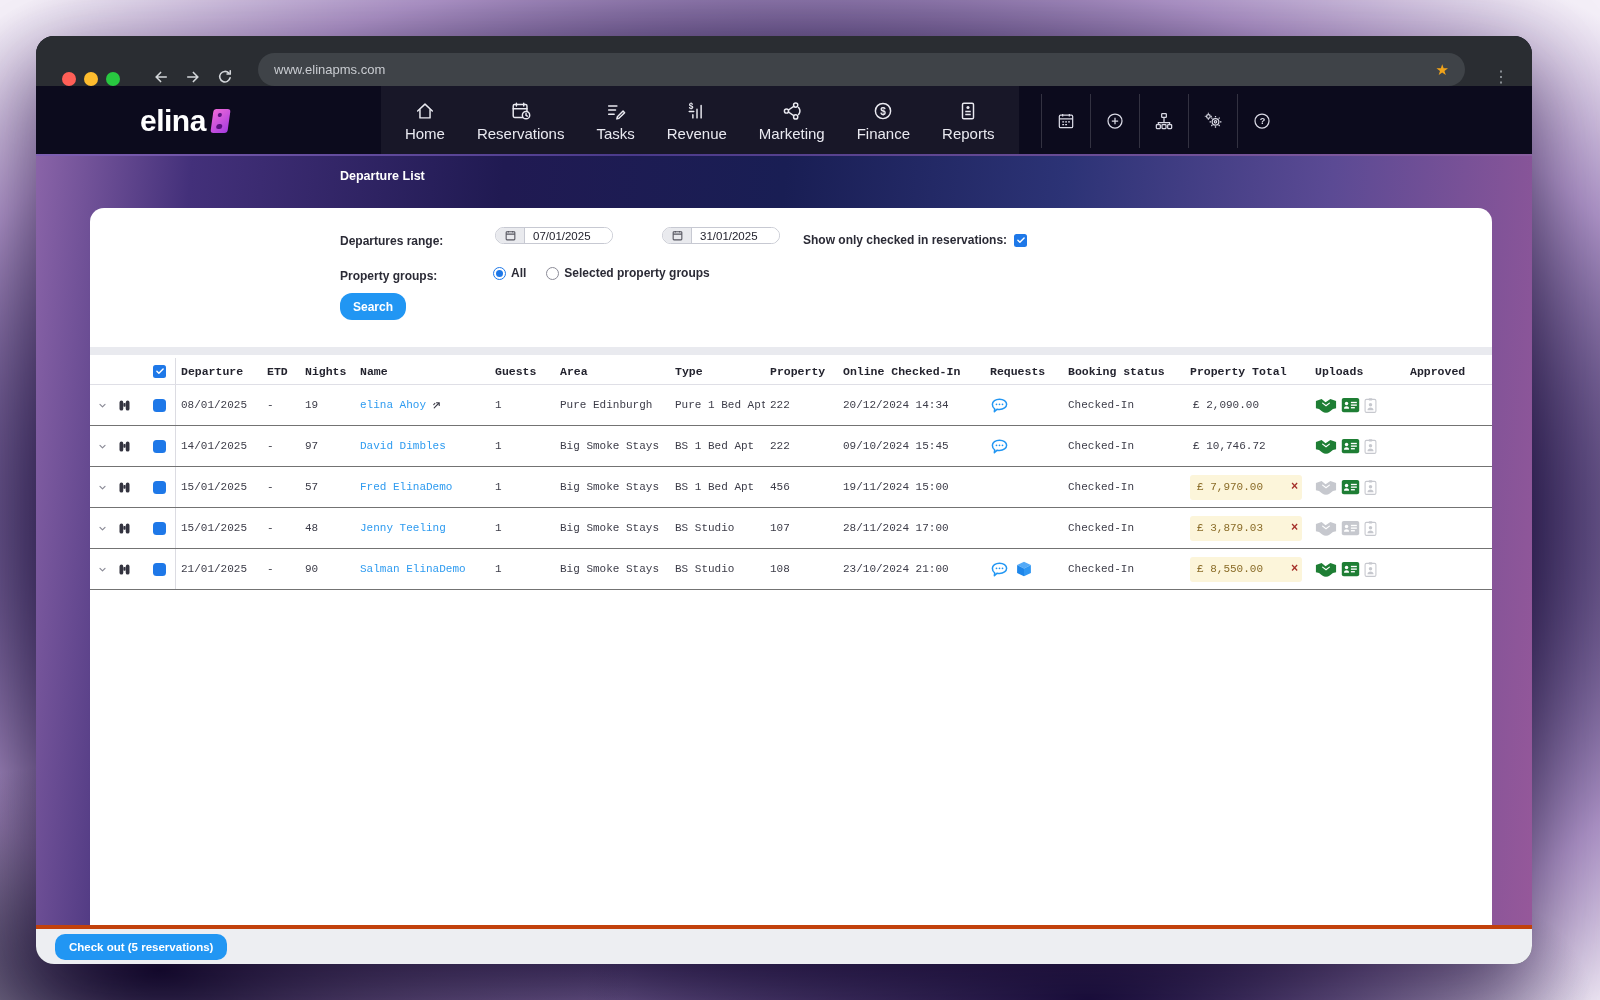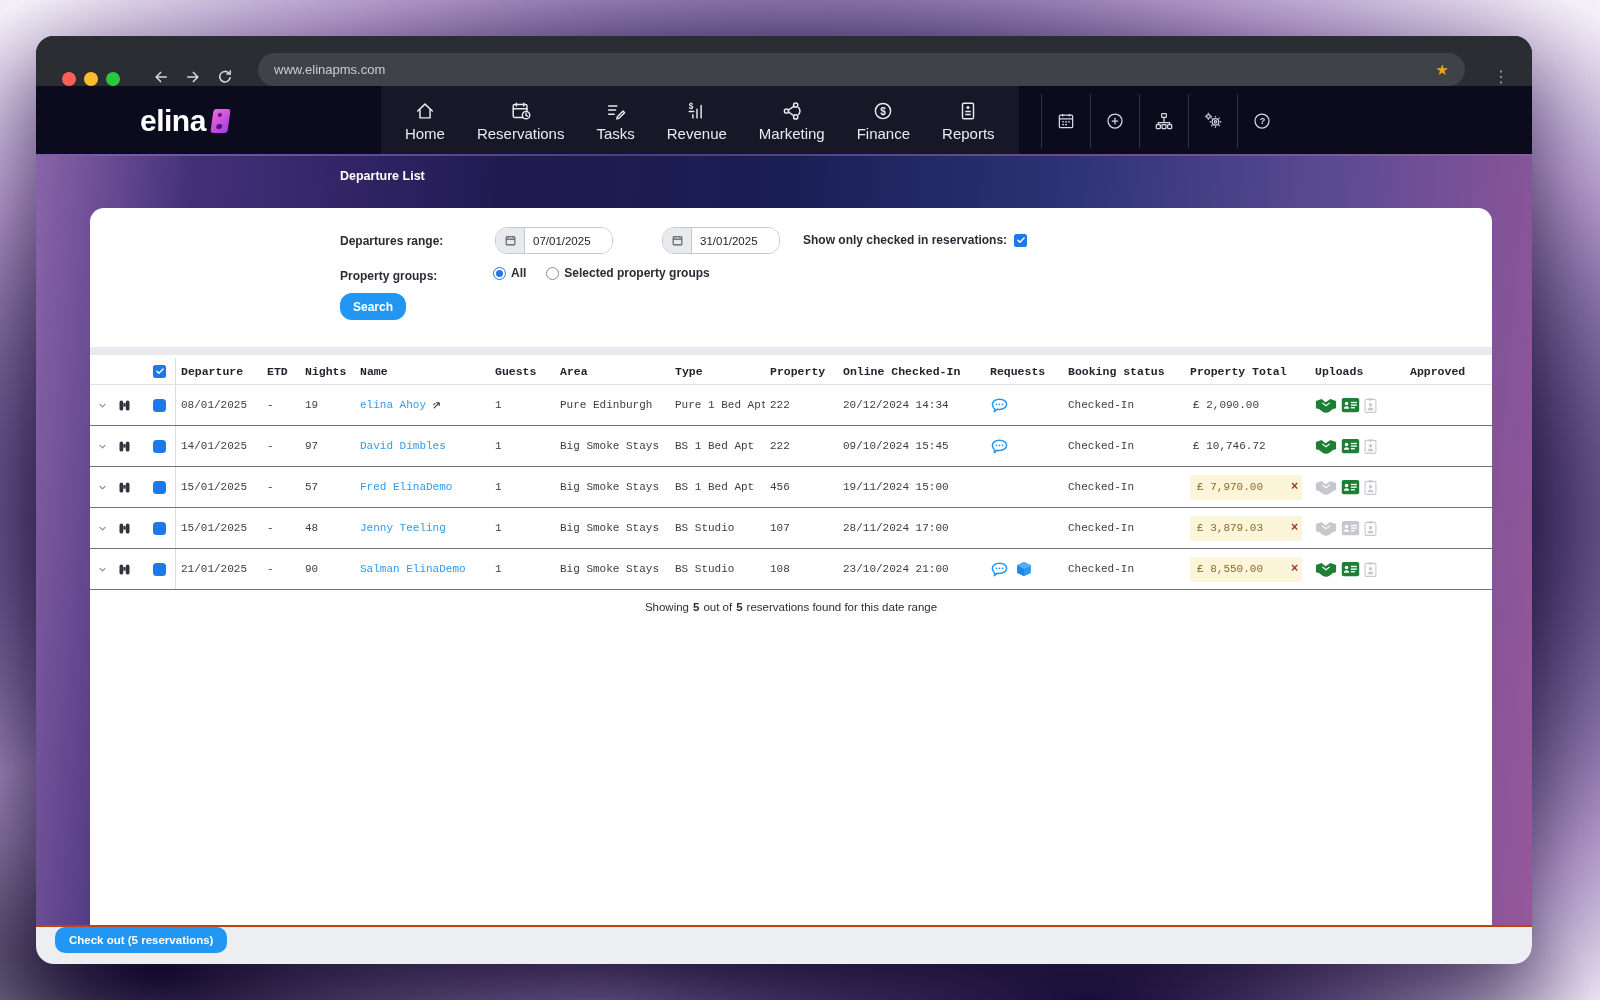--- a/index.html
+++ b/index.html
@@ -57,21 +57,21 @@
   .content { flex:1 1 auto; position:relative;
     background:linear-gradient(95deg,#8a64a8 0%, #43307a 10%, #201a52 30%, #191e54 48%, #2c3376 66%, #5b4a94 83%, #96589a 100%); }
   .page-title { position:absolute; left:304px; top:13px; color:#fff; font-size:12.5px; font-weight:bold; }
   .card { position:absolute; left:54px; right:40px; top:52px; bottom:0; background:#fff;
     border-radius:14px 14px 0 0; overflow:hidden; }
   
   .filter-section { position:relative; height:139px; }
   .flabel { position:absolute; font-size:12px; font-weight:bold; color:#2b2b36; }
   .l-range { left:250px; top:26px; }
   .l-groups { left:250px; top:61px; }
-  .date-input { position:absolute; display:flex; width:118px; height:27px; border:1px solid #c7c9d2;
+  .date-input { position:absolute; display:flex; width:118px; height:17px; border:1px solid #c7c9d2;
     border-radius:12px; overflow:hidden; background:#fff; }
   .d1 { left:405px; top:19px; } .d2 { left:572px; top:19px; }
   .cal-prefix { width:29px; background:#e9eaee; border-right:1px solid #c7c9d2;
     display:flex; align-items:center; justify-content:center; color:#55555f; flex:0 0 auto; }
   .date-input input { border:none; outline:none; flex:1; min-width:0; font-size:11.5px; padding:0 8px;
     color:#23232e; font-family:inherit; }
   .checked-filter { position:absolute; left:713px; top:25px; display:flex; align-items:center; gap:7px;
     font-size:12px; font-weight:bold; color:#2b2b36; }
   .checkbox { width:13px; height:13px; background:#1e78e8; border-radius:2.5px;
     display:inline-flex; align-items:center; justify-content:center; flex:0 0 auto; }
@@ -118,22 +118,22 @@
   .hand-ic { width:22px; height:15px; }
   .idcard-ic { width:19px; height:16px; }
   .person-ic { width:13px; height:17px; }
   .doc-ic { width:11px; height:13px; color:#8a6c28; cursor:pointer; }
   .name-arrow-ic { width:11px; height:11px; color:#3c3c48; margin-left:5px; }
   .on-green { color:#1e7e34; } .off-gray { color:#c6c8ce; }
   .up-cell .icon { margin-right:4px; }
   .summary { text-align:center; margin-top:11px; font-size:11.5px; color:#2e2e38; }
   .summary > * { margin:0 2px; }
   
-  .footer-bar { height:39px; flex:0 0 auto; background:#edeef2; border-top:2px solid #c2410c;
-    display:flex; align-items:flex-start; padding-left:19px; }
+  .footer-bar { height:39px; flex:0 0 auto; background:#edeef2; border-top:4px solid #c2410c;
+    display:flex; align-items:center; padding-left:19px; }
   .checkout-btn { background:#2196f3; color:#fff; border:none; border-radius:10px; padding:7px 14px;
     font-size:11.5px; font-weight:bold; font-family:inherit; cursor:pointer; }
 </style>
 </head>
 <body>
 
 <div class="backdrop"></div>
 
 <div class="window">
 
@@ -684,23 +684,20 @@
                   <rect x="1.5" y="2.5" width="15" height="18" rx="2"></rect>
                   <rect x="6.5" y="1" width="5" height="3" rx="1" fill="currentColor" stroke="none"></rect>
                   <circle cx="9" cy="10" r="2.4" fill="currentColor" stroke="none"></circle>
                   <path d="M4.8 17.6c0-2.3 1.9-3.7 4.2-3.7s4.2 1.4 4.2 3.7z" fill="currentColor" stroke="none"></path>
                 </svg>
               </span></div>
             <div class="cell"></div>
           </div>
         </div>
 
-      <div class="summary">
-        <span>Showing</span><b>5</b><span>out of</span><b>5</b><span>reservations found for this date range</span>
-      </div>
 
     </div>
   </div>
 
   <div class="footer-bar">
     <button class="checkout-btn">Check out (5 reservations)</button>
   </div>
 
 </div>
 

